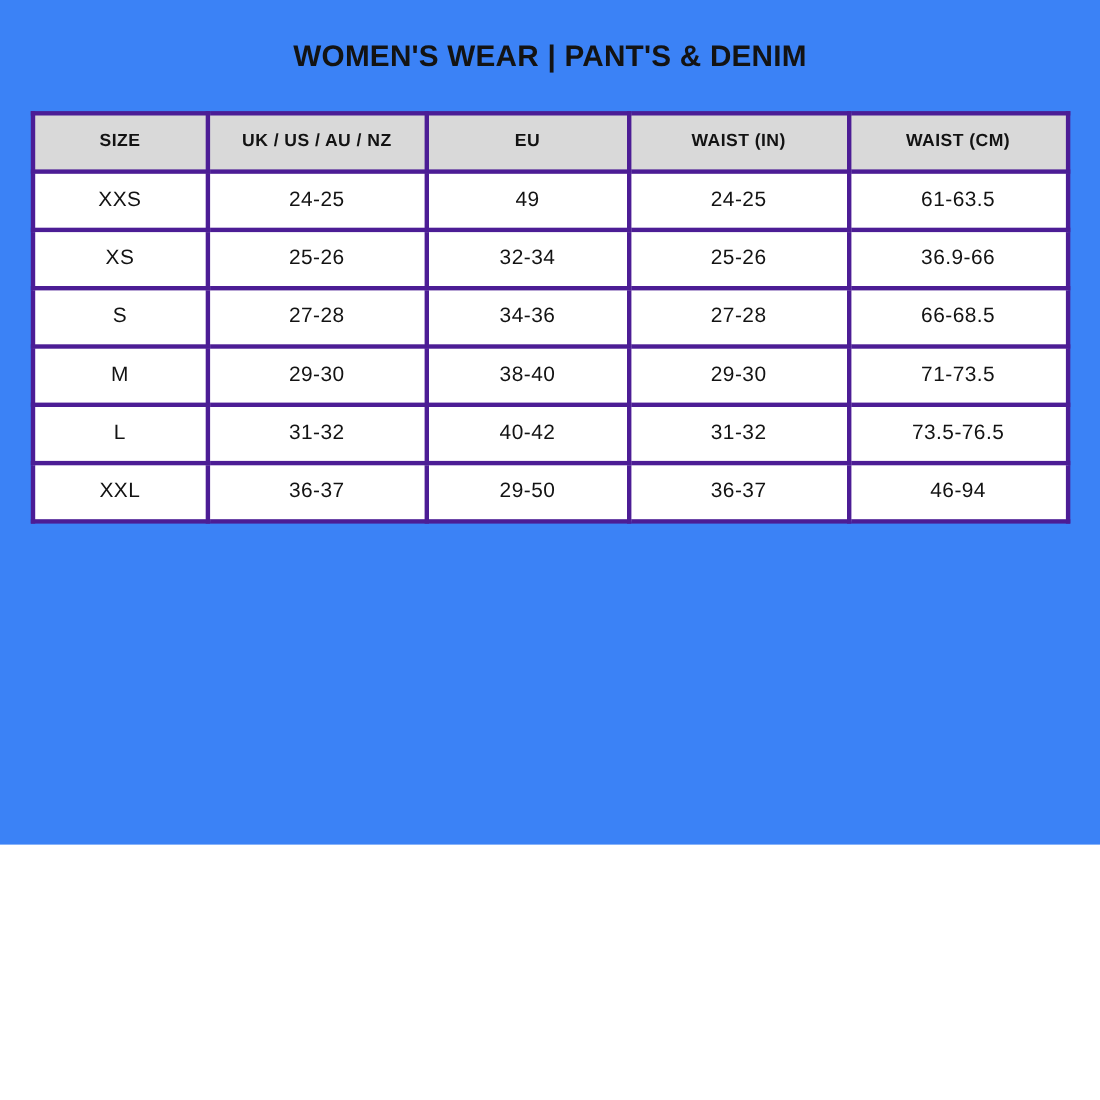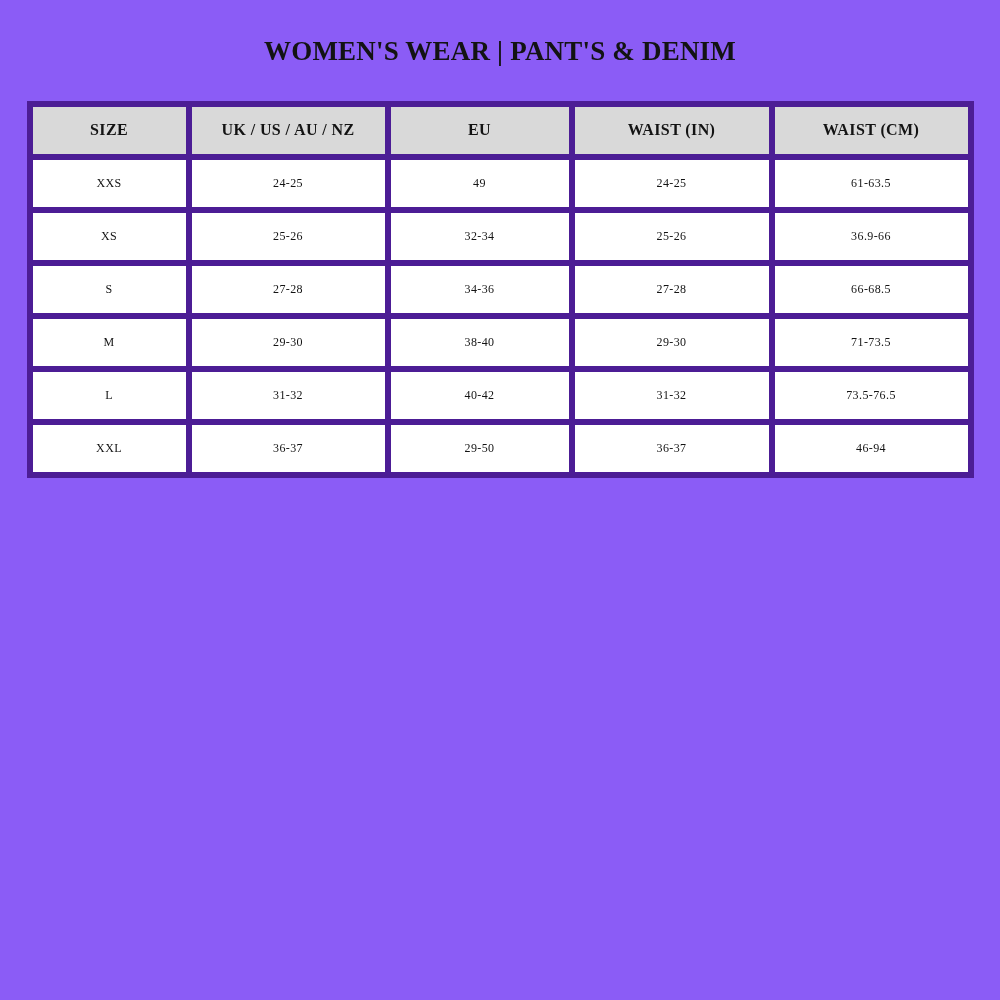--- a/index.html
+++ b/index.html
@@ -4,24 +4,23 @@
 <style>
   * { margin: 0; padding: 0; box-sizing: border-box; }
   html, body {
     width: 1000px;
     background: #ffffff;
     font-family: "Liberation Sans", sans-serif;
     color: #111111;
   }
   .page {
     width: 1000px;
-    height: 1000px;
-    background: #8b5cf6;
+    height: 768px;
+    background: #3b82f6;
     padding-top: 37px;
-    font-family: Liberation Serif, serif;
   }
   h1.chart-title {
     text-align: center;
     font-size: 27px;
     font-weight: 700;
     letter-spacing: 0.2px;
     color: #131313;
     margin: 0 0 34px 0;
     line-height: 1.1;
   }
@@ -30,36 +29,36 @@
     table-layout: fixed;
     width: 941px;
     margin: 0 auto;
   }
   col.c-size  { width: 159px; }
   col.c-uk    { width: 199px; }
   col.c-eu    { width: 184px; }
   col.c-win   { width: 200px; }
   col.c-wcm   { width: 199px; }
   th, td {
-    border: 6px solid #4c1d95;
+    border: 4px solid #4c1d95;
     text-align: center;
     vertical-align: middle;
   }
   th {
     background: #d9d9d9;
     height: 53px;
     font-size: 16px;
     font-weight: 700;
     letter-spacing: 0.4px;
     color: #131313;
   }
   td {
     background: #ffffff;
     height: 53px;
-    font-size: 12px;
+    font-size: 19px;
     font-weight: 400;
     letter-spacing: 0.4px;
     color: #131313;
   }
 </style>
 </head>
 <body>
 
 <div class="page">
   <h1 class="chart-title">WOMEN'S WEAR | PANT'S &amp; DENIM</h1>

